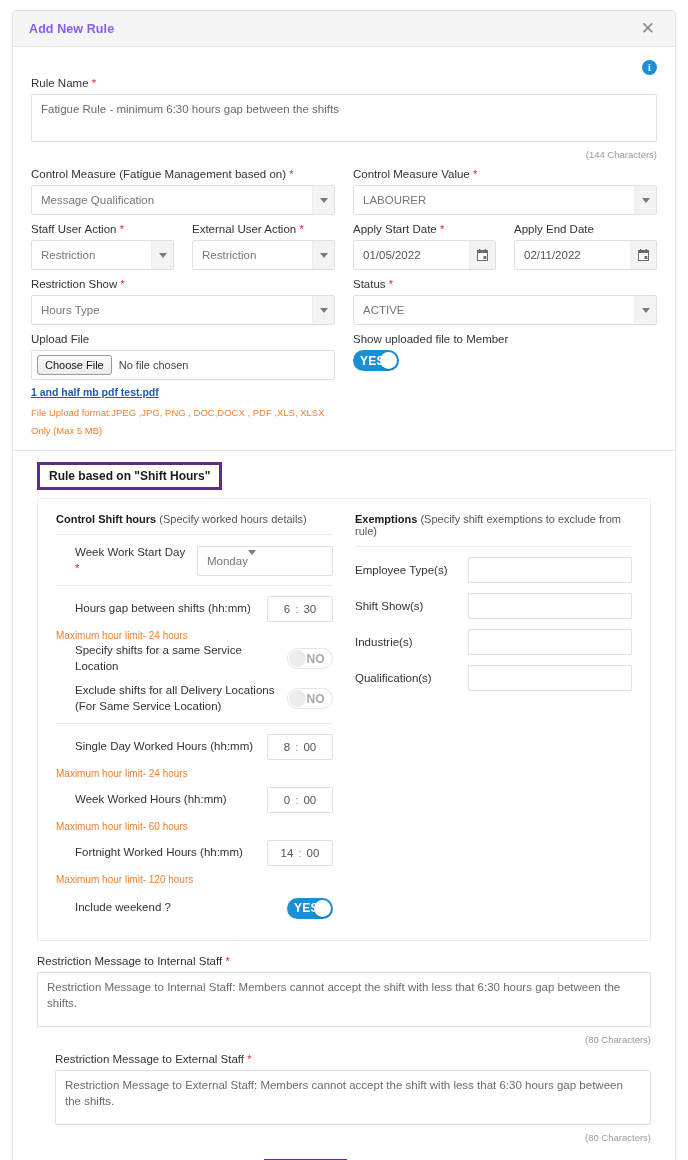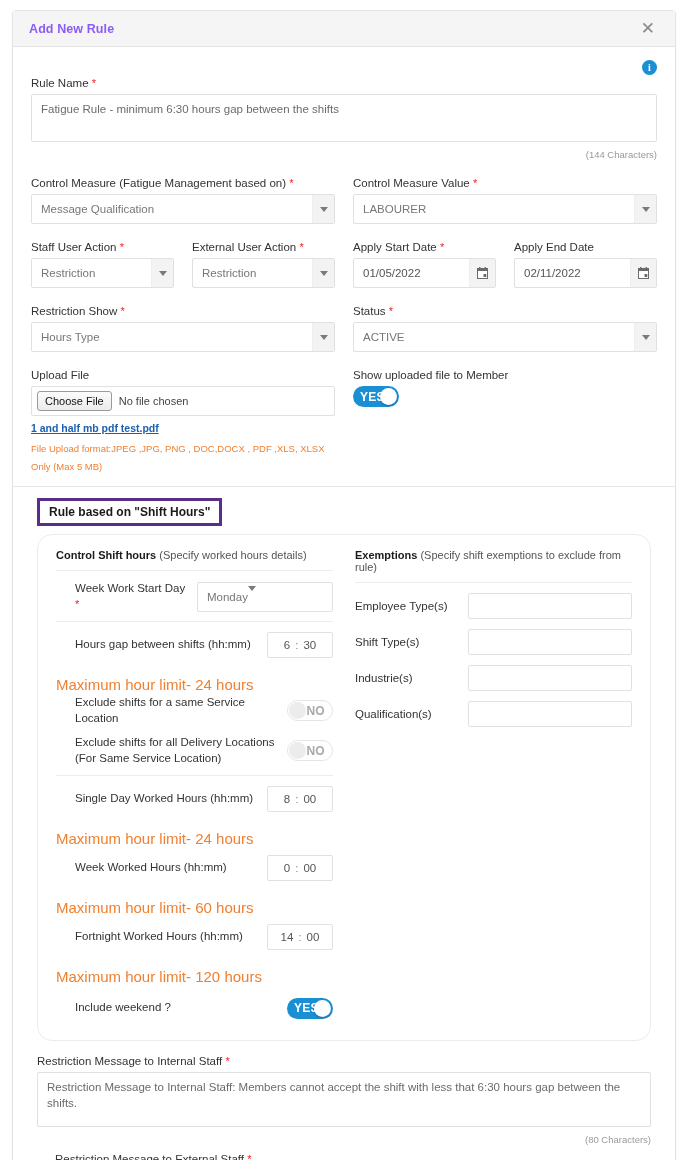--- a/index.html
+++ b/index.html
@@ -96,21 +96,21 @@
   }
   .char-count {
     text-align: right;
     font-size: 9.5px;
     color: #9a9a9a;
     margin-top: 3px;
   }
   .row {
     display: flex;
     gap: 18px;
-    margin-top: 17px;
+    margin-top: 8px;
   }
   .col { flex: 1; min-width: 0; }
   .select {
     position: relative;
     width: 100%;
     height: 30px;
     border: 1px solid #e0e0e0;
     border-radius: 2px;
     background: #fff;
     display: flex;
@@ -236,21 +236,21 @@
     border: 3px solid #5b2d86;
     padding: 4px 9px;
     font-size: 12px;
     font-weight: bold;
     color: #1a1a1a;
     margin: 11px 0 8px 6px;
     background: #fff;
   }
   .inner-card {
     border: 1px solid #ececec;
-    border-radius: 15px;
+    border-radius: 3px;
     margin: 0 6px 14px 6px;
     padding: 14px 18px 18px 18px;
     display: flex;
     gap: 22px;
   }
   .panel { flex: 1; min-width: 0; }
   .panel-head {
     font-size: 11px;
     color: #555;
     padding-bottom: 9px;
@@ -266,23 +266,23 @@
     gap: 10px;
     min-height: 28px;
     margin-left: 19px;
   }
   .ctl-label {
     font-size: 11.5px;
     color: #333;
     line-height: 1.35;
   }
   .sublabel {
-    font-size: 15px;
+    font-size: 10px;
     color: #f08030;
-    margin-top: 17px;
+    margin-top: 7px;
     margin-bottom: 2px;
   }
   .hhmm {
     width: 66px; height: 26px;
     border: 1px solid #e0e0e0;
     border-radius: 2px;
     background: #fff;
     display: flex; align-items: center; justify-content: center;
     gap: 5px;
     font-size: 11.5px;
@@ -565,21 +565,21 @@
             <div class="ctl-label">Hours gap between shifts (hh:mm)</div>
             <div class="hhmm">
               <span>6</span>
               <span class="sep">:</span>
               <span>30</span>
             </div>
           </div>
           <div class="sublabel">Maximum hour limit- 24 hours</div>
 
           <div class="ctl-row">
-            <div class="ctl-label">Exclude shifts for a same Service Location</div>
+            <div class="ctl-label">Specify shifts for a same Service Location</div>
             <div class="toggle off">
               <span class="tgl-text">NO</span>
               <span class="knob"></span>
             </div>
           </div>
 
           <div class="ctl-row" style="margin-top:9px;">
             <div class="ctl-label">
               <div>Exclude shifts for all Delivery Locations</div>
               <div>(For Same Service Location)</div>
@@ -633,21 +633,21 @@
 
         <div class="panel">
           <div class="panel-head">
             <b>Exemptions</b><span> (Specify shift exemptions to exclude from rule)</span>
           </div>
           <div class="ex-row">
             <div class="ex-label">Employee Type(s)</div>
             <div class="ex-input"></div>
           </div>
           <div class="ex-row">
-            <div class="ex-label">Shift Type(s)</div>
+            <div class="ex-label">Shift Show(s)</div>
             <div class="ex-input"></div>
           </div>
           <div class="ex-row">
             <div class="ex-label">Industrie(s)</div>
             <div class="ex-input"></div>
           </div>
           <div class="ex-row">
             <div class="ex-label">Qualification(s)</div>
             <div class="ex-input"></div>
           </div>

